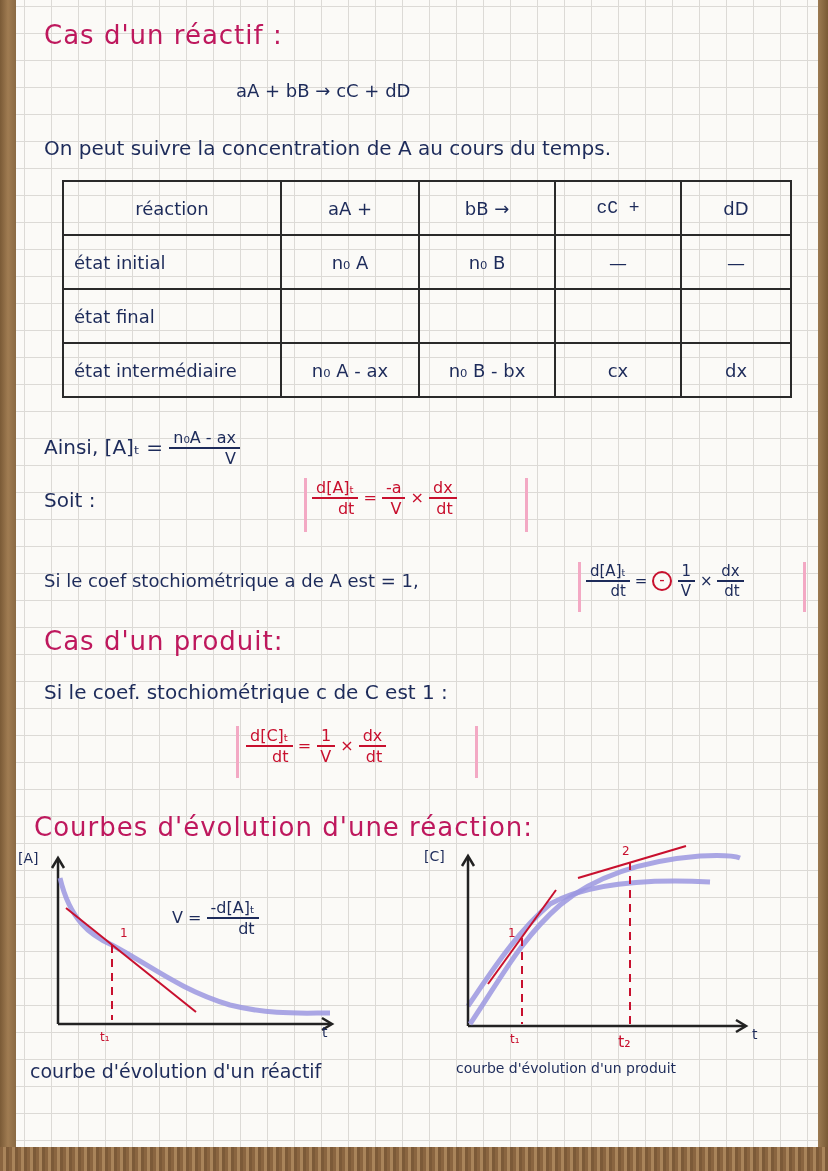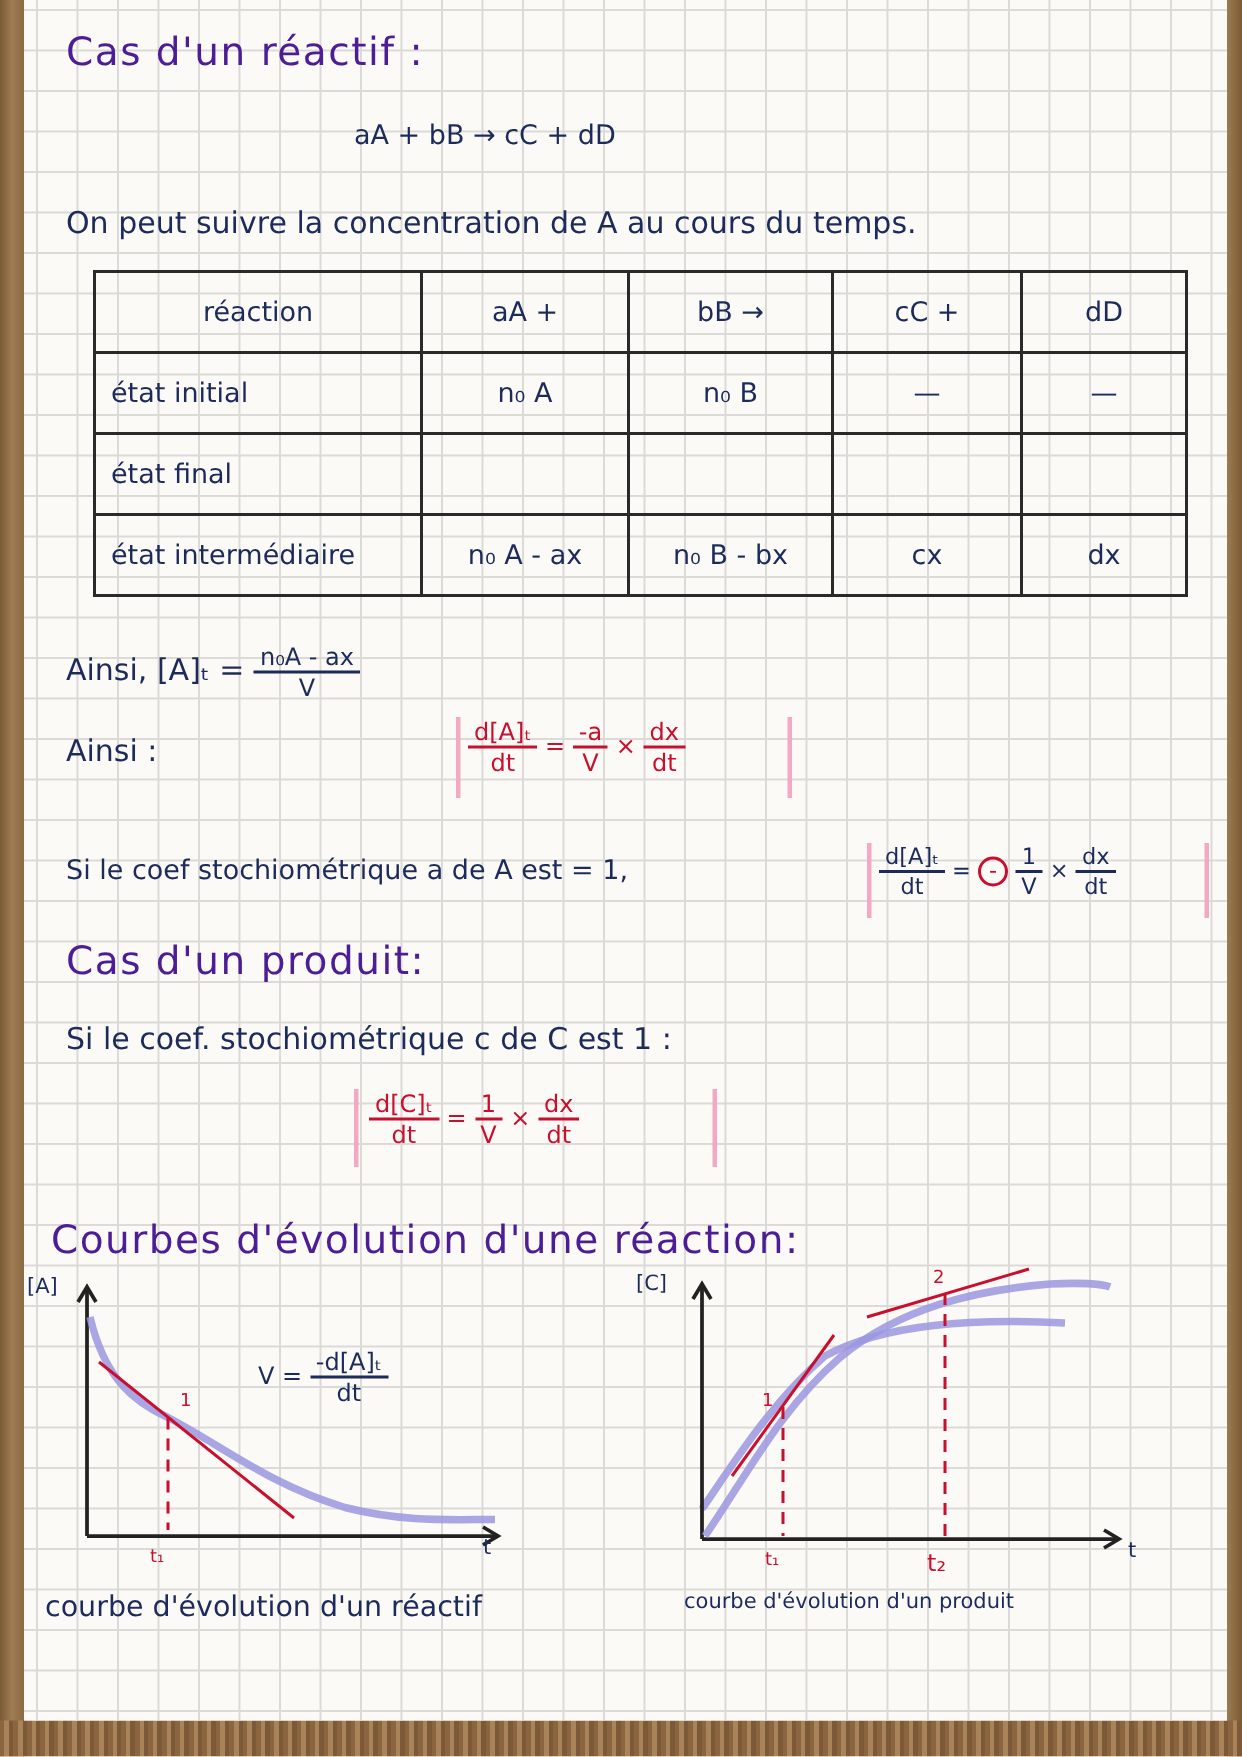--- a/index.html
+++ b/index.html
@@ -23,32 +23,32 @@
   .page {
     position:absolute; left:16px; top:0; width:802px; height:1147px;
     background-color:#fbfaf7;
     background-image:
       linear-gradient(#dcdad6 1px, transparent 1px),
       linear-gradient(90deg, #dcdad6 1px, transparent 1px);
     background-size: 27px 27px;
     background-position: 8px 6px;
   }
   .hand { position:absolute; white-space:nowrap; }
-  .green { color:#4c1d95; font-size:26px; letter-spacing:1px; }
+  .green { color:#be185d; font-size:26px; letter-spacing:1px; }
   .navy { color:#1d2b5a; font-size:20px; }
   .red { color:#c8102e; }
   .pinkbracket { position:absolute; border:3px solid #f3a9c4; }
   table.adv {
     position:absolute; left:62px; top:180px; border-collapse:collapse;
     font-size:18px; color:#1d2b5a;
   }
   table.adv td {
     border:2px solid #2a2a2a; height:52px; padding:0 10px;
   }
-  .frac { display:inline-flex; flex-direction:column; align-items:center; vertical-align:middle; }
+  .frac { display:inline-flex; flex-direction:column; align-items:flex-end; vertical-align:middle; }
   .frac .num { border-bottom:2px solid currentColor; padding:0 4px; }
   .frac .den { padding:0 4px; }
   svg { position:absolute; overflow:visible; }
 </style>
 </head>
 <body>
 
 <div class="wood-left"></div>
 <div class="wood-right"></div>
 <div class="wood-bottom"></div>
@@ -58,21 +58,21 @@
 <div class="hand green" style="left:44px; top:20px;">Cas d'un réactif :</div>
 <div class="hand navy" style="left:236px; top:80px; font-size:18px;">aA + bB → cC + dD</div>
 <div class="hand navy" style="left:44px; top:136px;">On peut suivre la concentration de A au cours du temps.</div>
 
 <table class="adv">
   <tbody>
       <tr>
     <td style="width:196px; text-align:center;">réaction</td>
     <td style="width:116px; text-align:center;">aA  +</td>
     <td style="width:114px; text-align:center;">bB  →</td>
-    <td style="width:104px; text-align:center;">cC  +</td>
+    <td style="width:104px; text-align:center;font-family:Liberation Mono, monospace;">cC  +</td>
     <td style="width:88px; text-align:center;">dD</td>
   </tr>
   <tr>
     <td>état initial</td>
     <td style="text-align:center;">n₀ A</td>
     <td style="text-align:center;">n₀ B</td>
     <td style="text-align:center;">—</td>
     <td style="text-align:center;">—</td>
   </tr>
   <tr>
@@ -94,21 +94,21 @@
 
 <div class="hand navy" style="left:44px; top:428px;">
   <span>Ainsi,</span>
   <span>[A]ₜ =</span>
   <span class="frac" style="font-size:16px;">
     <span class="num">n₀A - ax</span>
     <span class="den">V</span>
   </span>
 </div>
 
-<div class="hand navy" style="left:44px; top:488px;">Ainsi :</div>
+<div class="hand navy" style="left:44px; top:488px;">Soit :</div>
 <div class="pinkbracket" style="left:304px; top:478px; width:218px; height:54px; border-width:3px 3px 3px 3px; border-color:#f3a9c4; border-style:solid; border-top:none; border-bottom:none;"></div>
 <div class="hand red" style="left:312px; top:478px; font-size:16px;">
   <span class="frac">
       <span class="num">d[A]ₜ</span>
       <span class="den">dt</span>
     </span>
   <span>=</span>
   <span class="frac">
       <span class="num">-a</span>
       <span class="den">V</span>

